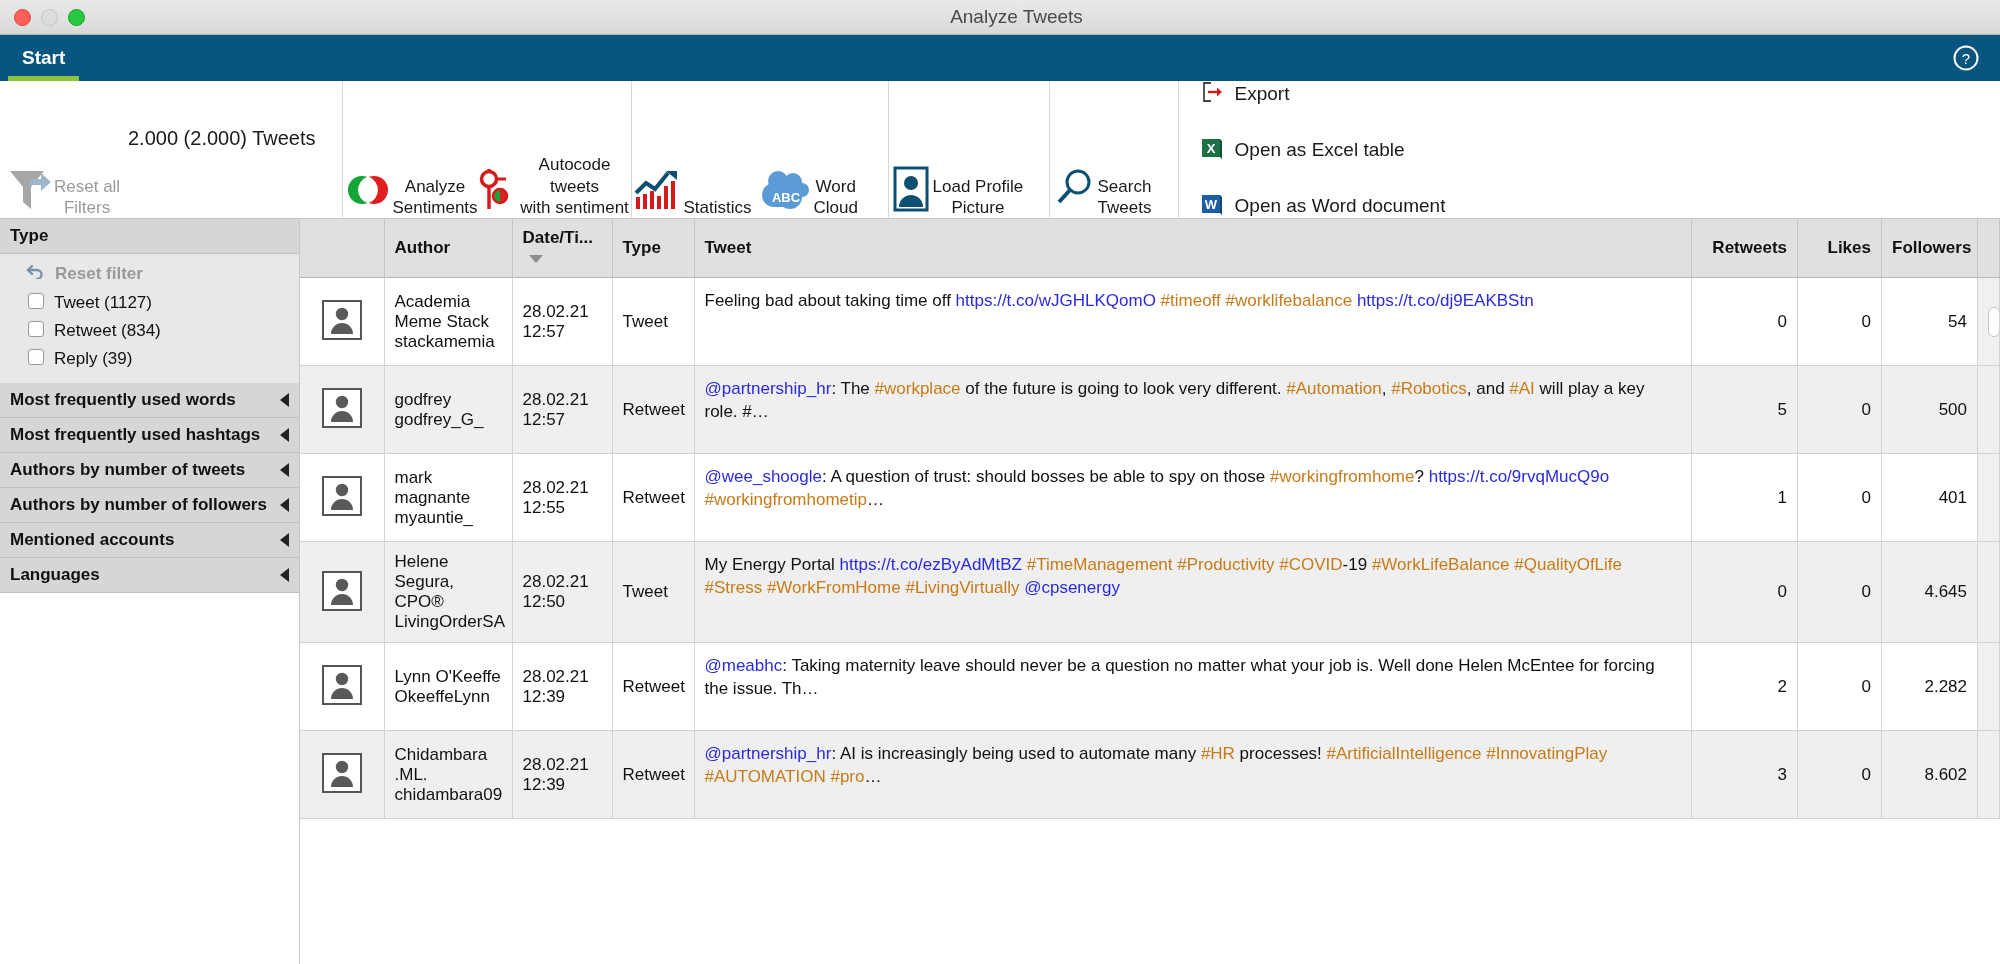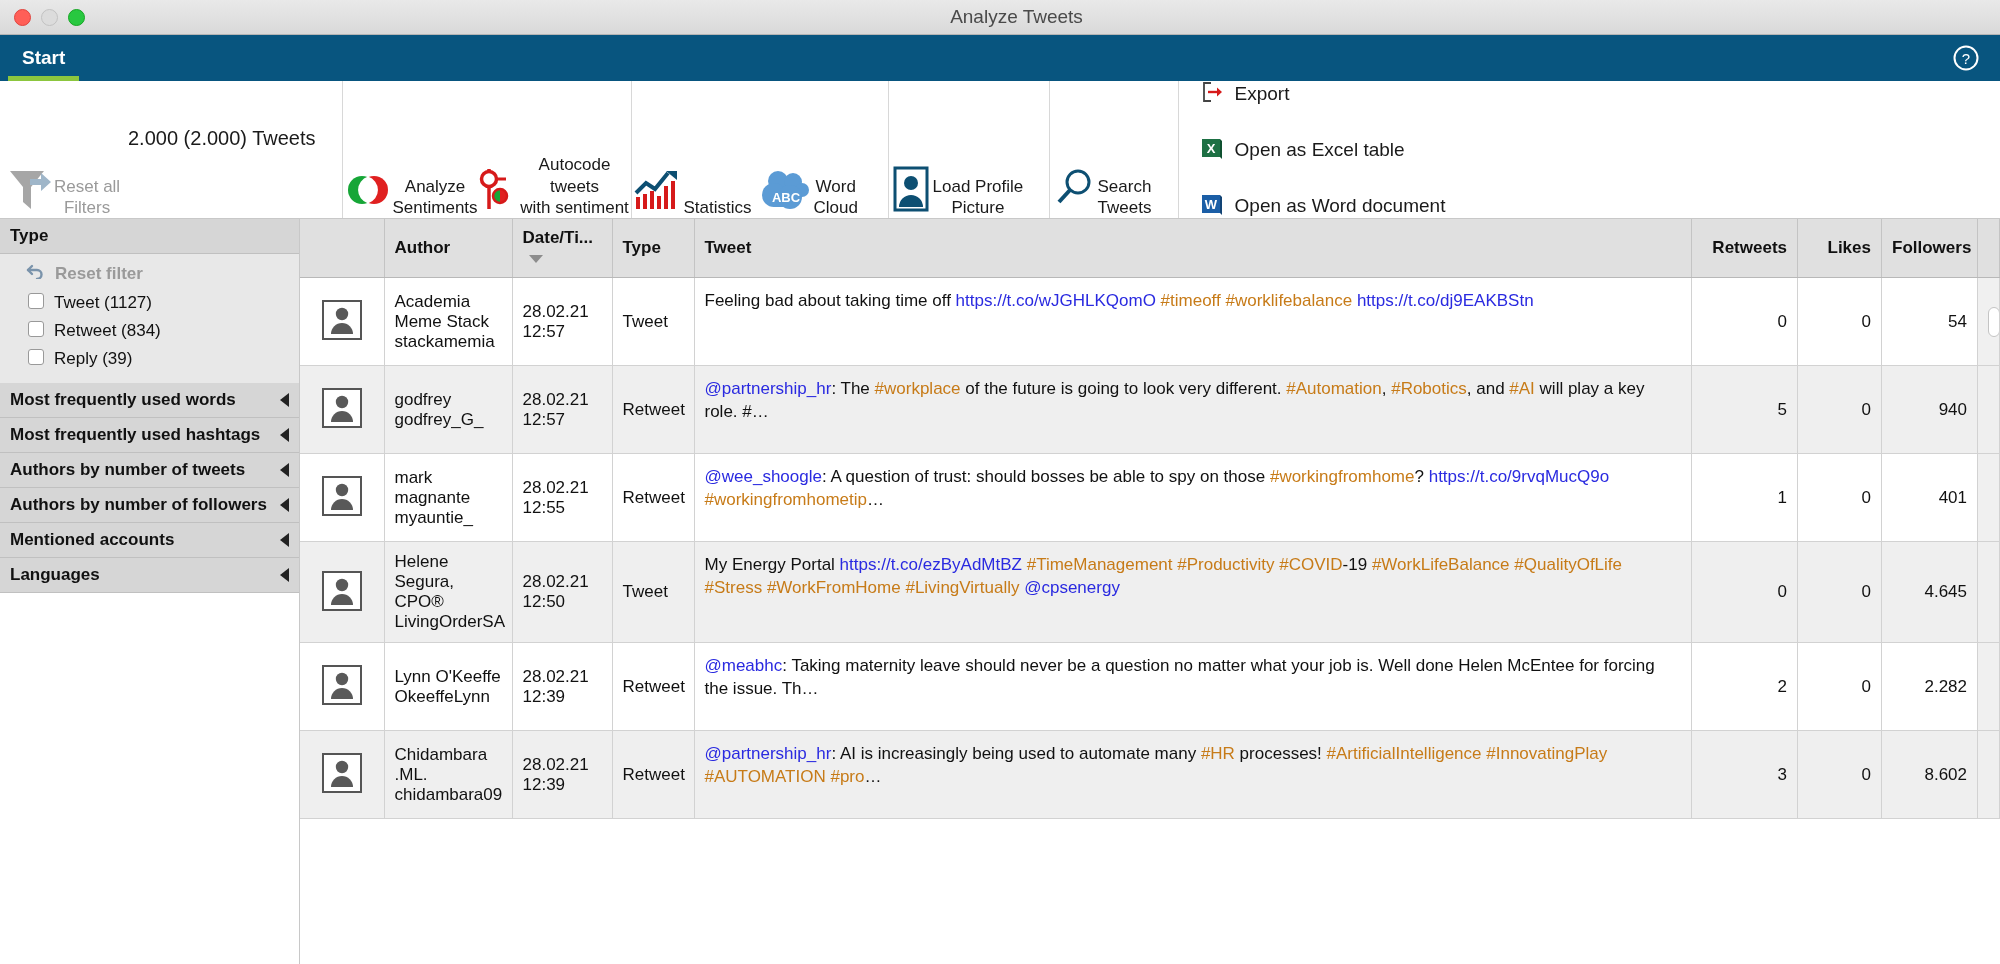--- a/index.html
+++ b/index.html
@@ -417,21 +417,21 @@
             <td class="avatar-cell"><span class="avatar-box"><svg width="36" height="36" viewBox="0 0 36 36">
                   <circle cx="18" cy="12" r="6.2" fill="#595959"></circle>
                   <path d="M7 32 a11 11 0 0 1 22 0 z" fill="#595959"></path>
                 </svg></span></td>
             <td>godfrey<br>godfrey_G_</td>
             <td>28.02.21<br>12:57</td>
             <td>Retweet</td>
             <td class="tweet-cell"><span class="mention">@partnership_hr</span><span class="">: The </span><span class="hash">#workplace</span><span class=""> of the future is going to look very different. </span><span class="hash">#Automation</span><span class="">, </span><span class="hash">#Robotics</span><span class="">, and </span><span class="hash">#AI</span><span class=""> will play a key role. #…</span></td>
             <td class="num">5</td>
             <td class="num">0</td>
-            <td class="num">940</td>
+            <td class="num">500</td>
             <td class="scrollcol"></td>
           </tr>
           <tr>
             <td class="avatar-cell"><span class="avatar-box"><svg width="36" height="36" viewBox="0 0 36 36">
                   <circle cx="18" cy="12" r="6.2" fill="#595959"></circle>
                   <path d="M7 32 a11 11 0 0 1 22 0 z" fill="#595959"></path>
                 </svg></span></td>
             <td>mark magnante<br>myauntie_</td>
             <td>28.02.21<br>12:55</td>
             <td>Retweet</td>

